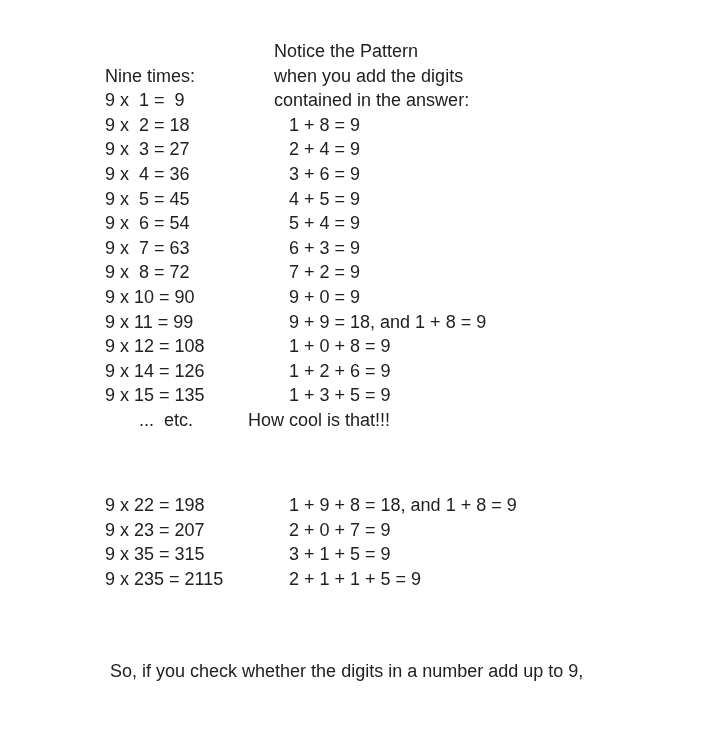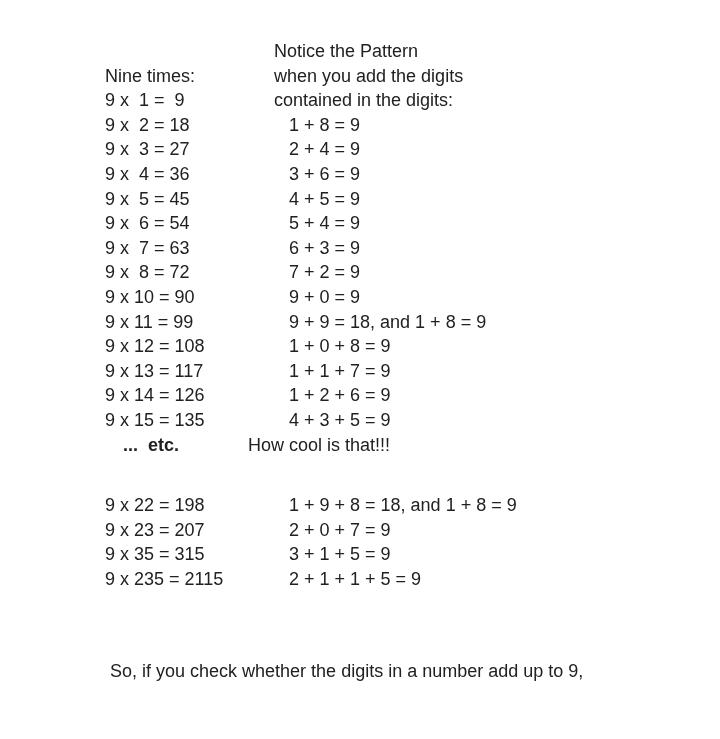--- a/index.html
+++ b/index.html
@@ -32,51 +32,50 @@
   }
   .cell {
     position: absolute;
     top: 0;
     white-space: pre;
   }
   .cell.left { left: 105px; }
   .row.sum-row .cell.right { left: 289px; }
   .row.title-row .cell.right,
   .row.intro-row .cell.right { left: 274px; }
-  .row.etc-row .cell.left { left: 123px; font-weight: bold; }
+  .row.etc-row .cell.left { left: 139px; }
   .row.etc-row .cell.right { left: 248px; }
   .footer {
     position: absolute;
     top: 609px;
     left: 110px;
     line-height: 25px;
     white-space: pre;
   }
 </style>
 </head>
 <body>
 
 <div class="page">
   <div class="block block-main" id="block1">
       <div class="row title-row"><span class="cell left"></span><span class="cell right">Notice the Pattern</span></div>
       <div class="row intro-row"><span class="cell right">when you add the digits</span><span class="cell left">Nine times:</span></div>
-      <div class="row intro-row"><span class="cell left">9 x  1 =  9</span><span class="cell right">contained in the digits:</span></div>
+      <div class="row intro-row"><span class="cell left">9 x  1 =  9</span><span class="cell right">contained in the answer:</span></div>
       <div class="row sum-row"><span class="cell left">9 x  2 = 18</span><span class="cell right">1 + 8 = 9</span></div>
       <div class="row sum-row"><span class="cell left">9 x  3 = 27</span><span class="cell right">2 + 4 = 9</span></div>
       <div class="row sum-row"><span class="cell left">9 x  4 = 36</span><span class="cell right">3 + 6 = 9</span></div>
       <div class="row sum-row"><span class="cell left">9 x  5 = 45</span><span class="cell right">4 + 5 = 9</span></div>
       <div class="row sum-row"><span class="cell left">9 x  6 = 54</span><span class="cell right">5 + 4 = 9</span></div>
       <div class="row sum-row"><span class="cell left">9 x  7 = 63</span><span class="cell right">6 + 3 = 9</span></div>
       <div class="row sum-row"><span class="cell left">9 x  8 = 72</span><span class="cell right">7 + 2 = 9</span></div>
       <div class="row sum-row"><span class="cell left">9 x 10 = 90</span><span class="cell right">9 + 0 = 9</span></div>
       <div class="row sum-row"><span class="cell left">9 x 11 = 99</span><span class="cell right">9 + 9 = 18, and 1 + 8 = 9</span></div>
       <div class="row sum-row"><span class="cell left">9 x 12 = 108</span><span class="cell right">1 + 0 + 8 = 9</span></div>
-      <div class="row sum-row"><span class="cell left">9 x 13 = 117</span><span class="cell right">1 + 1 + 7 = 9</span></div>
       <div class="row sum-row"><span class="cell left">9 x 14 = 126</span><span class="cell right">1 + 2 + 6 = 9</span></div>
-      <div class="row sum-row"><span class="cell left">9 x 15 = 135</span><span class="cell right">4 + 3 + 5 = 9</span></div>
+      <div class="row sum-row"><span class="cell left">9 x 15 = 135</span><span class="cell right">1 + 3 + 5 = 9</span></div>
       <div class="row etc-row"><span class="cell left">...  etc.</span><span class="cell right">How cool is that!!!</span></div>
     </div>
   <div class="block block-examples" id="block2">
       <div class="row sum-row"><span class="cell left">9 x 22 = 198</span><span class="cell right">1 + 9 + 8 = 18, and 1 + 8 = 9</span></div>
       <div class="row sum-row"><span class="cell left">9 x 23 = 207</span><span class="cell right">2 + 0 + 7 = 9</span></div>
       <div class="row sum-row"><span class="cell left">9 x 35 = 315</span><span class="cell right">3 + 1 + 5 = 9</span></div>
       <div class="row sum-row"><span class="cell left">9 x 235 = 2115</span><span class="cell right">2 + 1 + 1 + 5 = 9</span></div>
     </div>
   <div class="footer">
     <div class="footer-line">So, if you check whether the digits in a number add up to 9,</div>

